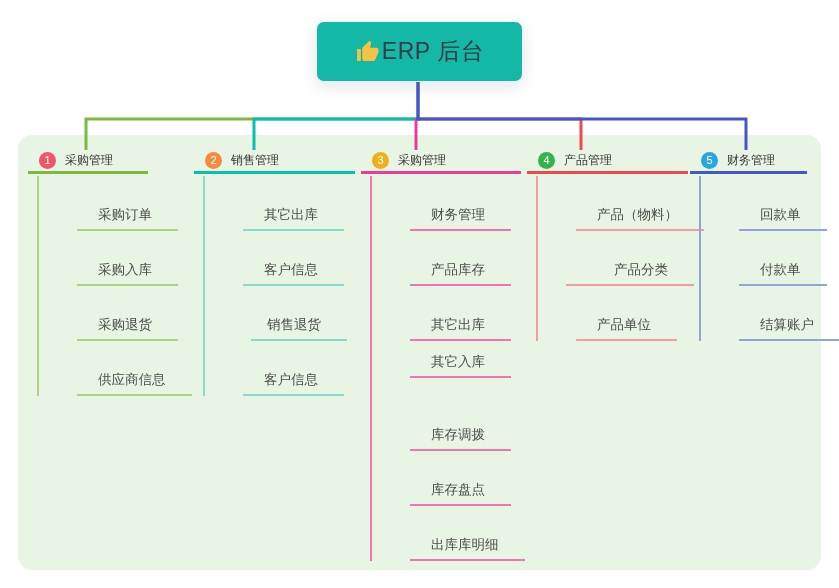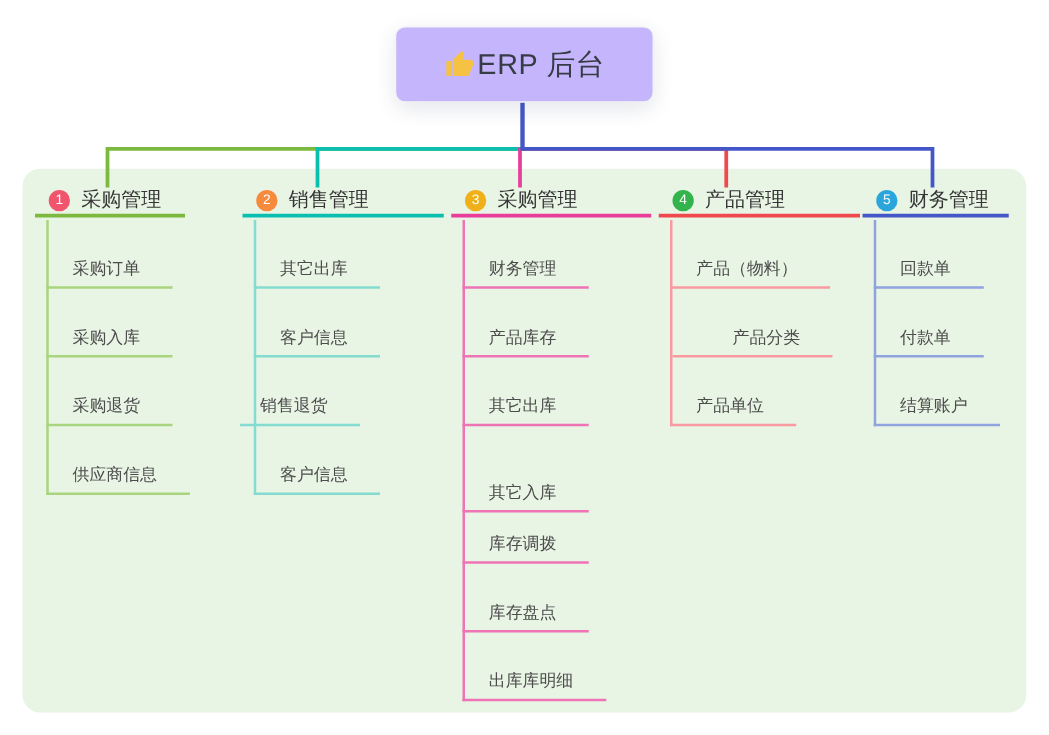--- a/index.html
+++ b/index.html
@@ -11,42 +11,42 @@
   .panel{
     position:absolute;left:18px;top:135px;width:803px;height:435px;
     background:#e8f4e4;border-radius:14px;
   }
   #connectors{
     position:absolute;left:0;top:0;width:839px;height:588px;
     pointer-events:none;
   }
   .root-node{
     position:absolute;left:316px;top:21px;width:207px;height:61px;
-    background:#c4b5fd;border-radius:8px;border:1px solid #f3f3f3;
+    background:#14b8a6;border-radius:8px;border:1px solid #f3f3f3;
     box-shadow:0 5px 16px rgba(40,60,90,.12);
     display:flex;align-items:center;justify-content:center;gap:2px;
     box-sizing:border-box;cursor:default;
   }
   .root-title{font-size:23px;color:#363b45;letter-spacing:.5px}
   .thumb{display:flex;align-items:center}
   .branch-header{
     position:absolute;height:25px;box-sizing:border-box;
     border-bottom:3px solid;display:flex;align-items:center;gap:9px;
     padding-left:11px;white-space:nowrap;
   }
   .badge{
     width:17px;height:17px;border-radius:50%;flex:none;
     color:#fff;font-size:11px;line-height:17px;text-align:center;
   }
-  .branch-label{font-size:16px;color:#353535}
+  .branch-label{font-size:12px;color:#353535}
   .vline{position:absolute;width:2px}
   .sub-item{
     position:absolute;height:28px;line-height:27px;box-sizing:content-box;
     border-bottom:2px solid;padding:0 26px 0 21px;
-    font-size:13.5px;color:#4c4c4c;white-space:nowrap;
+    font-size:13.5px;color:#4c4c4c;white-space:nowrap;margin-left:40px;
   }
 </style>
 </head>
 <body>
 
 <div class="panel"></div>
 
 <svg id="connectors" xmlns="http://www.w3.org/2000/svg">
     <path d="M 86 150 V 119 H 418" stroke="#7cb93e" stroke-width="3" fill="none"></path>
     <path d="M 254 150 V 119 H 418" stroke="#0bbfb0" stroke-width="3" fill="none"></path>
@@ -76,41 +76,41 @@
     <div class="sub-item" style="left: 37px; top: 256px; border-bottom-color: rgb(169, 213, 126);">采购入库</div>
     <div class="sub-item" style="left: 37px; top: 311px; border-bottom-color: rgb(169, 213, 126); text-align: center;">采购退货</div>
     <div class="sub-item" style="left: 37px; top: 366px; border-bottom-color: rgb(169, 213, 126);">供应商信息</div>
     <div class="branch-header" style="left: 194px; top: 149px; width: 161px; border-bottom-color: rgb(11, 191, 176);">
       <span class="badge" style="background: rgb(246, 138, 61);">2</span>
       <span class="branch-label">销售管理</span>
     </div>
     <div class="vline" style="left: 203px; top: 176px; height: 220px; background: rgb(132, 220, 208);"></div>
     <div class="sub-item" style="left: 203px; top: 201px; border-bottom-color: rgb(132, 220, 208);">其它出库</div>
     <div class="sub-item" style="left: 203px; top: 256px; border-bottom-color: rgb(132, 220, 208);">客户信息</div>
-    <div class="sub-item" style="left: 192px; top: 311px; border-bottom-color: rgb(132, 220, 208); padding-left: 16px;">销售退货</div>
+    <div class="sub-item" style="left: 211px; top: 311px; border-bottom-color: rgb(132, 220, 208); padding-left: 16px;">销售退货</div>
     <div class="sub-item" style="left: 203px; top: 366px; border-bottom-color: rgb(132, 220, 208);">客户信息</div>
     <div class="branch-header" style="left: 361px; top: 149px; width: 160px; border-bottom-color: rgb(233, 61, 156);">
       <span class="badge" style="background: rgb(239, 176, 25);">3</span>
       <span class="branch-label">采购管理</span>
     </div>
     <div class="vline" style="left: 370px; top: 176px; height: 385px; background: rgb(238, 116, 182);"></div>
     <div class="sub-item" style="left: 370px; top: 201px; border-bottom-color: rgb(238, 116, 182);">财务管理</div>
     <div class="sub-item" style="left: 370px; top: 256px; border-bottom-color: rgb(238, 116, 182);">产品库存</div>
     <div class="sub-item" style="left: 370px; top: 311px; border-bottom-color: rgb(238, 116, 182);">其它出库</div>
-    <div class="sub-item" style="left: 370px; top: 380px; border-bottom-color: rgb(238, 116, 182);">其它入库</div>
+    <div class="sub-item" style="left: 370px; top: 348px; border-bottom-color: rgb(238, 116, 182);">其它入库</div>
     <div class="sub-item" style="left: 370px; top: 421px; border-bottom-color: rgb(238, 116, 182);">库存调拨</div>
     <div class="sub-item" style="left: 370px; top: 476px; border-bottom-color: rgb(238, 116, 182);">库存盘点</div>
     <div class="sub-item" style="left: 370px; top: 531px; border-bottom-color: rgb(238, 116, 182);">出库库明细</div>
     <div class="branch-header" style="left: 527px; top: 149px; width: 161px; border-bottom-color: rgb(240, 72, 79);">
       <span class="badge" style="background: rgb(50, 179, 75);">4</span>
       <span class="branch-label">产品管理</span>
     </div>
     <div class="vline" style="left: 536px; top: 176px; height: 165px; background: rgb(248, 154, 160);"></div>
     <div class="sub-item" style="left: 536px; top: 201px; border-bottom-color: rgb(248, 154, 160);">产品（物料）</div>
-    <div class="sub-item" style="left: 538px; top: 256px; border-bottom-color: rgb(248, 154, 160); padding-left: 48px;">产品分类</div>
+    <div class="sub-item" style="left: 526px; top: 256px; border-bottom-color: rgb(248, 154, 160); padding-left: 48px;">产品分类</div>
     <div class="sub-item" style="left: 536px; top: 311px; border-bottom-color: rgb(248, 154, 160);">产品单位</div>
     <div class="branch-header" style="left: 690px; top: 149px; width: 117px; border-bottom-color: rgb(68, 87, 200);">
       <span class="badge" style="background: rgb(43, 166, 221);">5</span>
       <span class="branch-label">财务管理</span>
     </div>
     <div class="vline" style="left: 699px; top: 176px; height: 165px; background: rgb(143, 163, 222);"></div>
     <div class="sub-item" style="left: 699px; top: 201px; border-bottom-color: rgb(143, 163, 222);">回款单</div>
     <div class="sub-item" style="left: 699px; top: 256px; border-bottom-color: rgb(143, 163, 222);">付款单</div>
     <div class="sub-item" style="left: 699px; top: 311px; border-bottom-color: rgb(143, 163, 222);">结算账户</div>
   </div>

